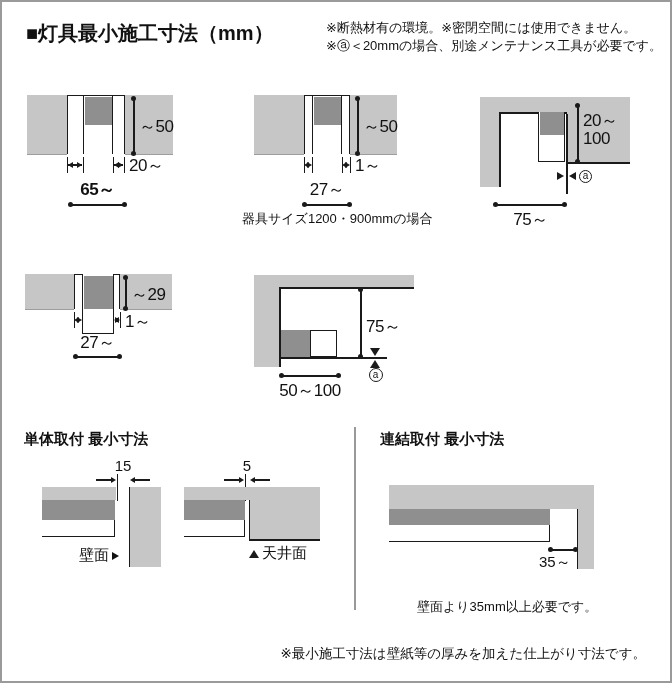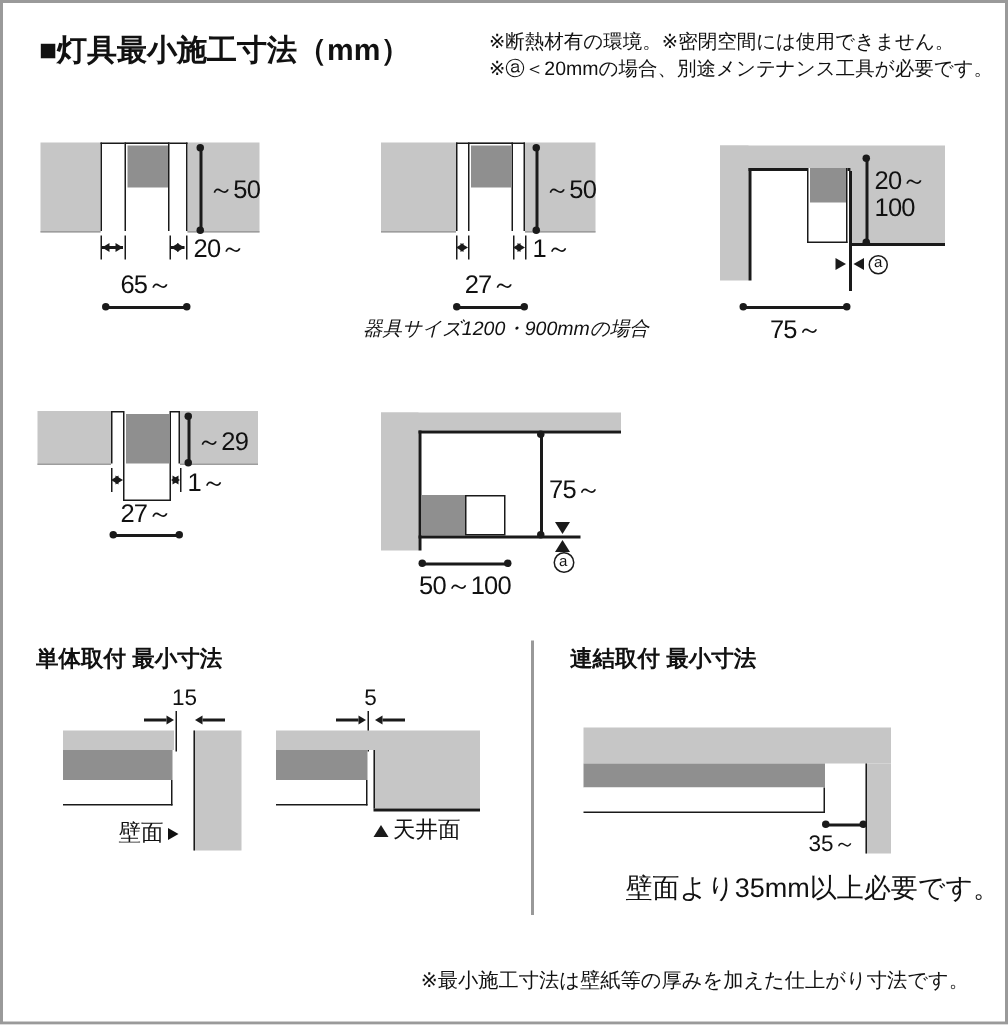--- a/index.html
+++ b/index.html
@@ -63,21 +63,21 @@
     <div class="tri tl-s" style="left:46px;top:72px;"></div>
     <div class="tri tr-s" style="left:55px;top:72px;"></div>
     <div class="hl" style="left:92px;top:74px;width:9px;"></div>
     <div class="tri tl-s" style="left:92px;top:72px;"></div>
     <div class="tri tr-s" style="left:96px;top:72px;"></div>
     <div class="lbl" style="left:107px;top:64px;">20～</div>
 
     <div class="hl" style="left:48px;top:114px;width:55px;"></div>
     <div class="dot" style="left:46px;top:112px;"></div>
     <div class="dot" style="left:100px;top:112px;"></div>
-    <div class="lbl ctr" style="left:48px;top:88px;width:55px;">65～</div>
+    <div class="lbl ctr" style="left:48px;top:88px;width:55px;font-weight:bold;">65～</div>
   </div>
 
   <div class="abs" style="left:240px;top:88px;width:175px;height:150px;">
     <div class="g" style="left:12px;top:5px;width:50px;height:59px;border-bottom:1px solid #9d9d9d;"></div>
     <div class="g" style="left:108px;top:5px;width:47px;height:59px;border-bottom:1px solid #9d9d9d;"></div>
     <div class="box" style="left:62px;top:5px;width:46px;height:59px;border:1.5px solid #1a1a1a;border-bottom:none;"></div>
     <div class="box" style="left:70px;top:5px;width:30px;height:59px;border:1.5px solid #1a1a1a;border-bottom:none;"></div>
     <div class="gd" style="left:71.5px;top:6.5px;width:27px;height:28px;"></div>
 
     <div class="vl" style="left:115px;top:8px;height:56px;"></div>
@@ -92,21 +92,21 @@
     <div class="tri tl-s" style="left:62px;top:72px;"></div>
     <div class="tri tr-s" style="left:65px;top:72px;"></div>
     <div class="tri tl-s" style="left:100px;top:72px;"></div>
     <div class="tri tr-s" style="left:103px;top:72px;"></div>
     <div class="lbl" style="left:113px;top:64px;">1～</div>
 
     <div class="hl" style="left:62px;top:114px;width:46px;"></div>
     <div class="dot" style="left:60px;top:112px;"></div>
     <div class="dot" style="left:105px;top:112px;"></div>
     <div class="lbl ctr" style="left:62px;top:88px;width:46px;">27～</div>
-    <div class="cap" style="left:0px;top:120px;font-style:italic;">器具サイズ1200・900mmの場合</div>
+    <div class="cap" style="left:0px;top:120px;">器具サイズ1200・900mmの場合</div>
   </div>
 
   <div class="abs" style="left:470px;top:90px;width:180px;height:145px;">
     <div class="g" style="left:8px;top:5px;width:150px;height:15px;"></div>
     <div class="g" style="left:95px;top:20px;width:63px;height:50px;"></div>
     <div class="g" style="left:8px;top:5px;width:19px;height:90px;"></div>
     <div class="hl" style="left:27px;top:20px;width:68px;"></div>
     <div class="vl" style="left:27px;top:20px;height:75px;"></div>
     <div class="box" style="left:66px;top:20px;width:27px;height:50px;border:1.5px solid #1a1a1a;border-top:none;"></div>
     <div class="gd" style="left:67.5px;top:20px;width:24px;height:23px;"></div>
@@ -228,18 +228,18 @@
     <div class="g" style="left:2px;top:3px;width:205px;height:24px;"></div>
     <div class="g" style="left:190px;top:27px;width:17px;height:60px;border-left:1.5px solid #1a1a1a;box-sizing:border-box;"></div>
     <div class="gd" style="left:2px;top:27px;width:161px;height:16px;"></div>
     <div class="box" style="left:2px;top:43px;width:161px;height:17px;border-right:1.5px solid #1a1a1a;border-bottom:1.5px solid #1a1a1a;"></div>
 
     <div class="hl" style="left:163px;top:67px;width:27px;"></div>
     <div class="dot" style="left:161px;top:65px;"></div>
     <div class="dot" style="left:186px;top:65px;"></div>
     <div class="lbl-s" style="left:152px;top:71px;">35～</div>
 
-    <div class="abs" style="left:30px;top:98px;font-size:18px;white-space:nowrap;">壁面より35mm以上必要です。</div>
+    <div class="abs" style="left:30px;top:116px;font-size:13px;white-space:nowrap;">壁面より35mm以上必要です。</div>
   </div>
 
   <div class="abs" style="right:24px;top:643px;font-size:13.5px;white-space:nowrap;">※最小施工寸法は壁紙等の厚みを加えた仕上がり寸法です。</div>
 
 </div>
 
 </body></html>

